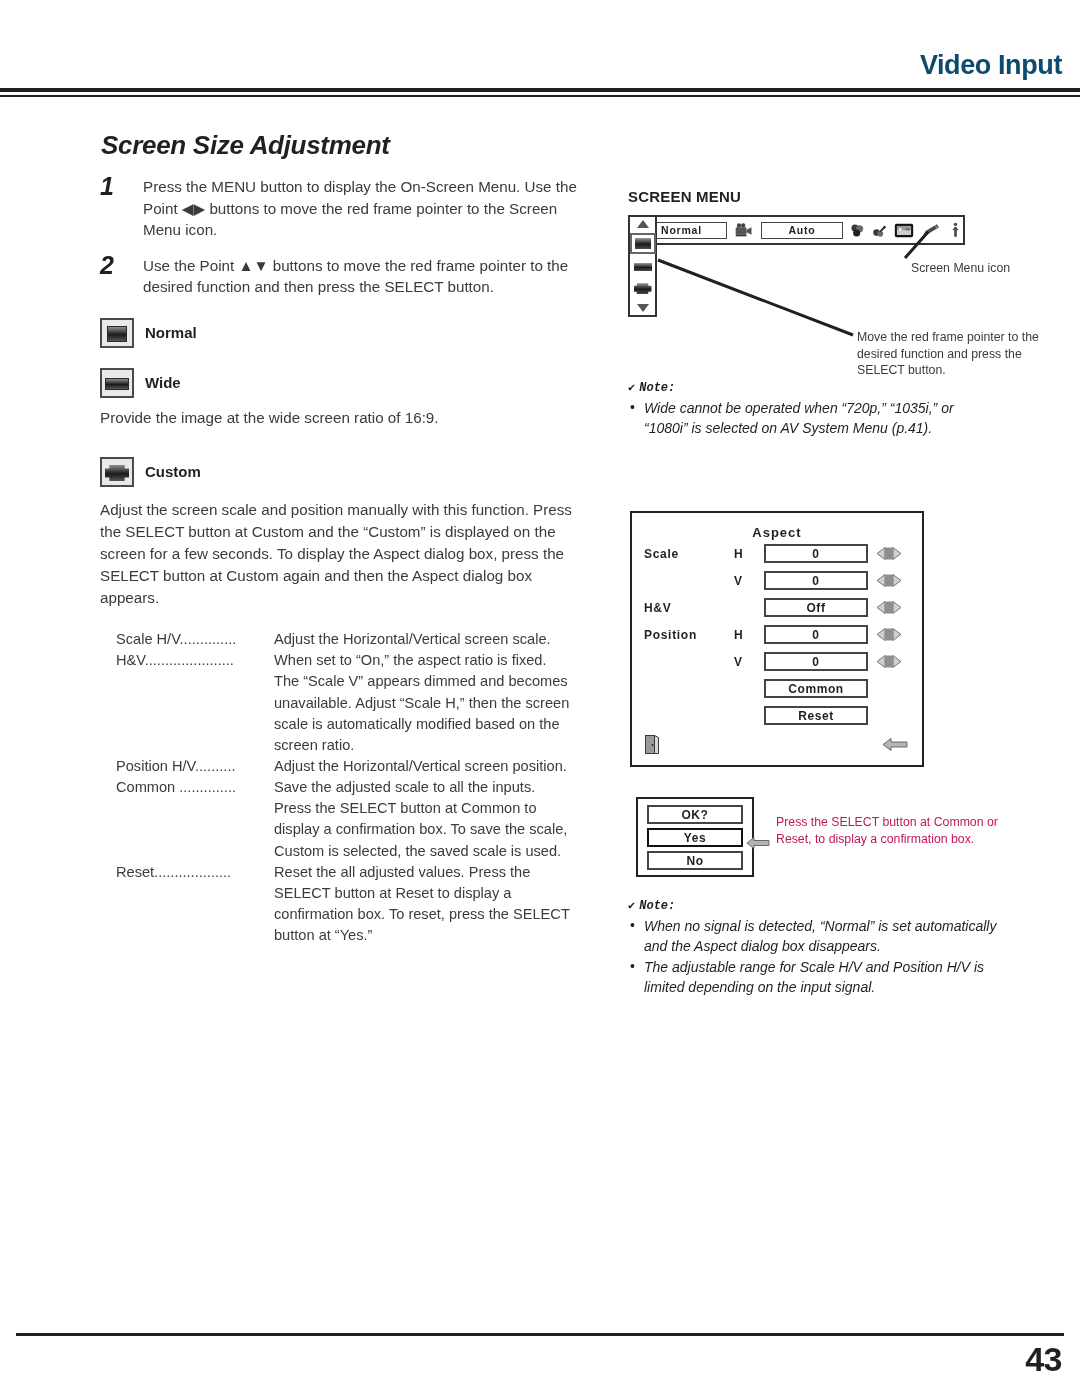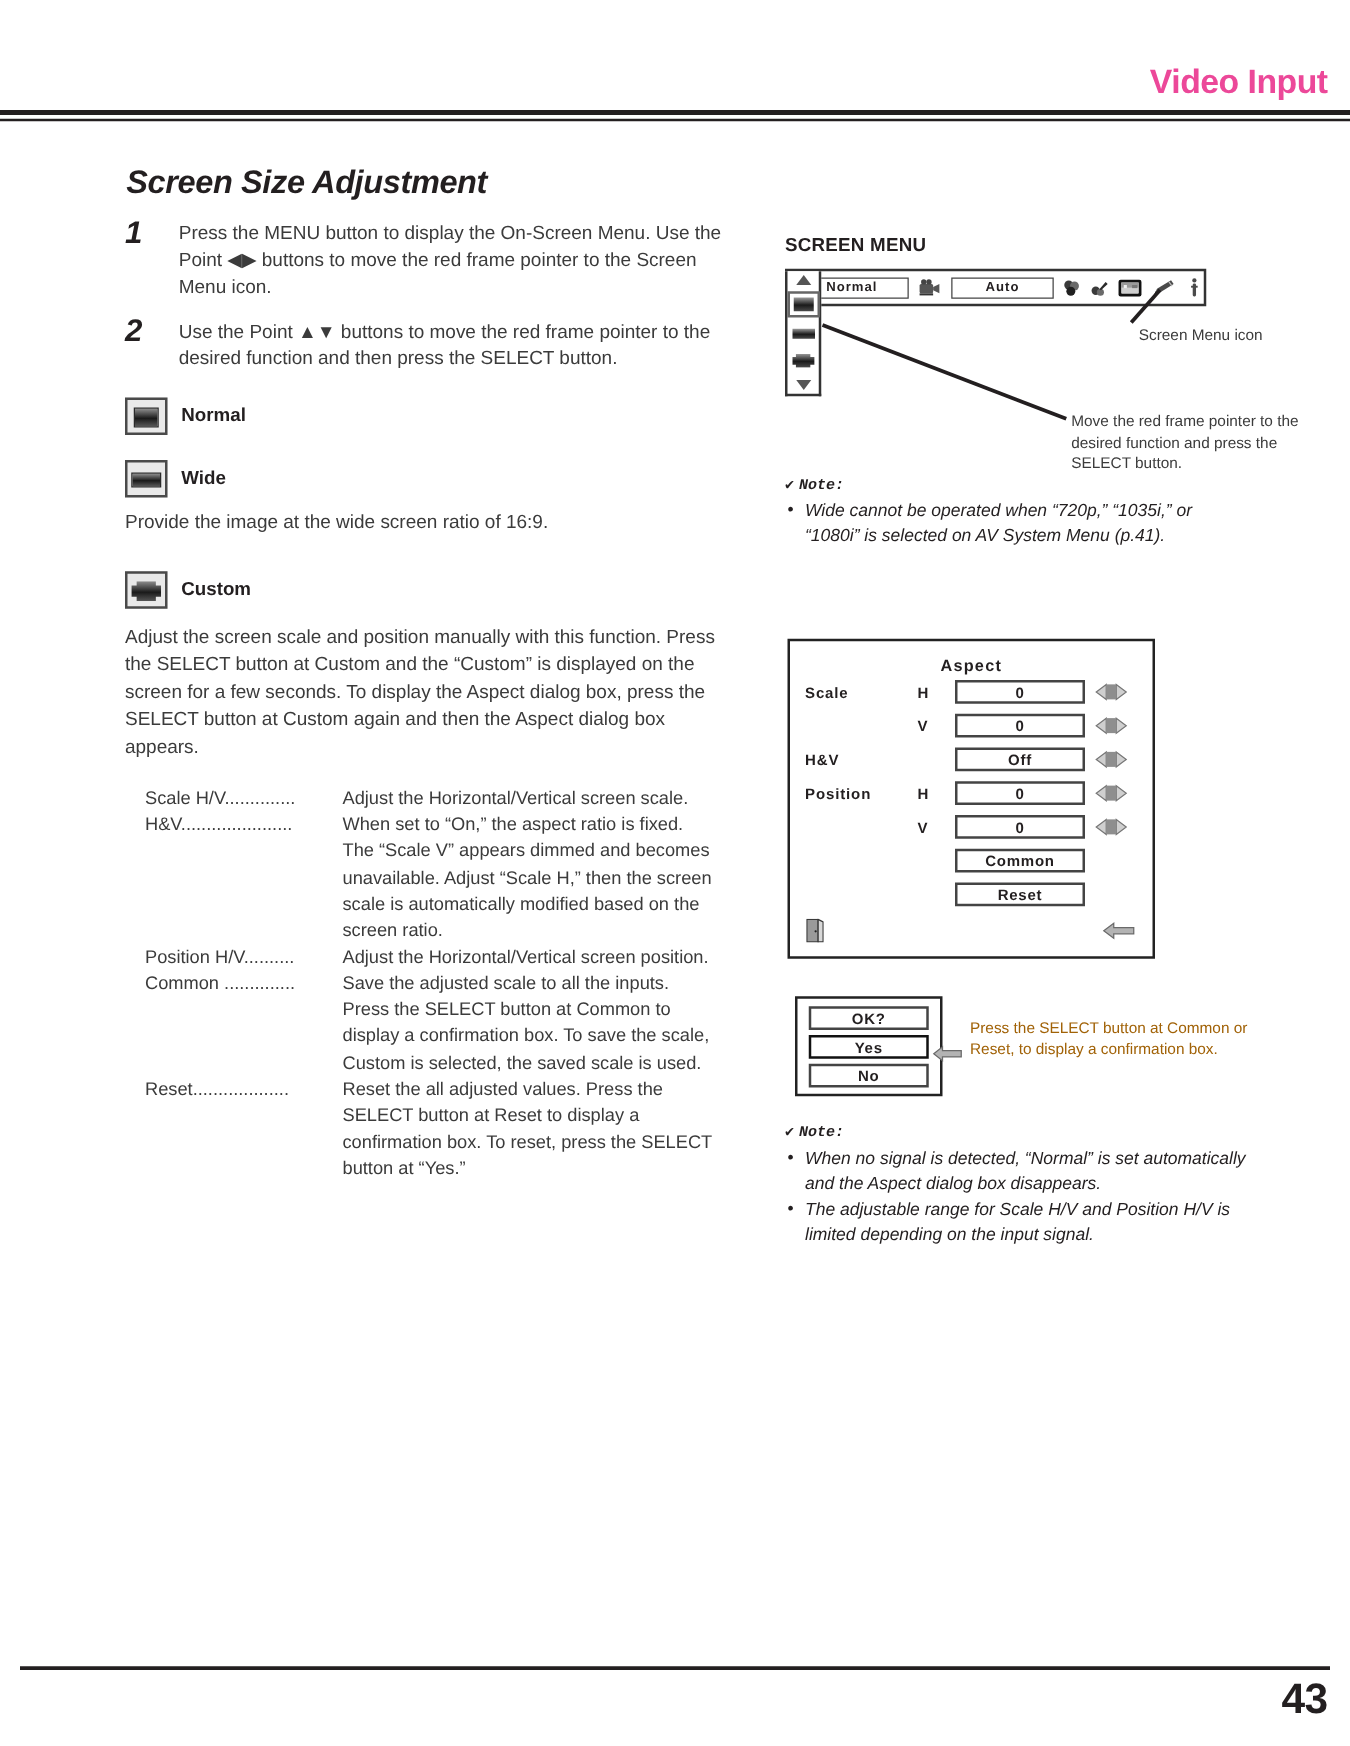--- a/index.html
+++ b/index.html
@@ -24,21 +24,21 @@
     width: 1080px;
     height: 60px;
   }
   .header-title {
     position: absolute;
     right: 18px;
     top: 10px;
     font-size: 27px;
     font-weight: bold;
     letter-spacing: -0.4px;
-    color: #ec4899;
+    color: #0c4a6e;
   }
   .header-rule-thick {
     position: absolute;
     left: 0;
     top: 48px;
     width: 1080px;
     height: 4px;
     background: #231f20;
   }
   .header-rule-thin {
@@ -400,21 +400,21 @@
     width: 24px;
     height: 14px;
   }
   .confirm-text {
     position: absolute;
     left: 776px;
     top: 814px;
     width: 230px;
     font-size: 12.3px;
     line-height: 1.38;
-    color: #a16207;
+    color: #be185d;
   }
   .footer-rule-full {
     position: absolute;
     left: 16px;
     top: 1333px;
     width: 1048px;
     height: 3px;
     background: #231f20;
   }
   .page-number {

